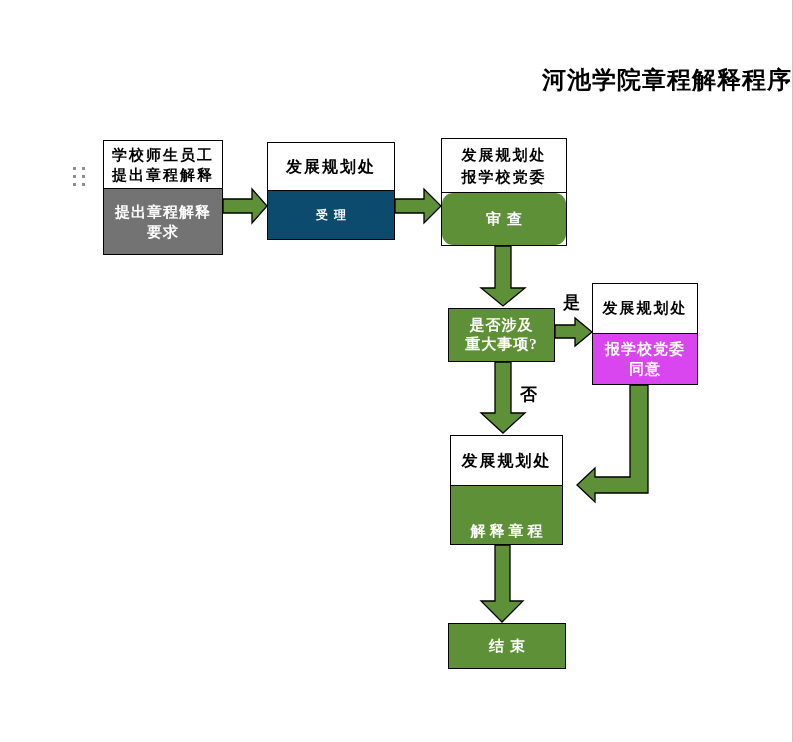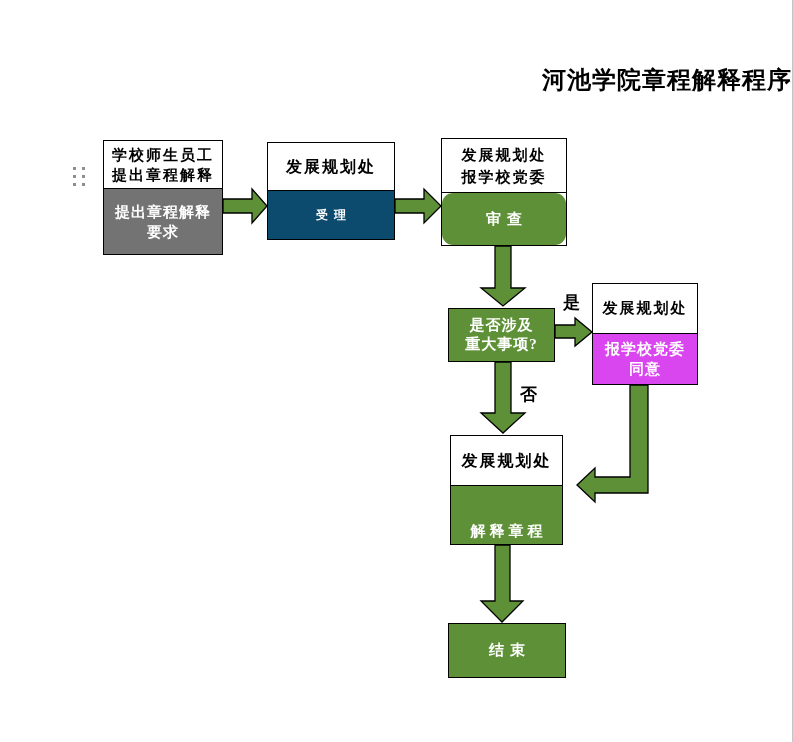--- a/index.html
+++ b/index.html
@@ -143,19 +143,19 @@
 
   <div class="node" style="left:450px;top:435px;width:113px;height:110px">
     <div class="sec white" style="height:50px">
       <div>发展规划处</div>
     </div>
     <div class="sec green" style="background-color: rgb(94, 145, 55);">
       <div class="spread4">解释章程</div>
     </div>
   </div>
 
-  <div class="node" style="left:448px;top:623px;width:118px;height:55px">
+  <div class="node" style="left:448px;top:623px;width:118px;height:46px">
     <div class="sec green only" style="background-color: rgb(94, 145, 55);">
       <div class="spread">结束</div>
     </div>
   </div>
 
 </div>
 
 </body></html>

